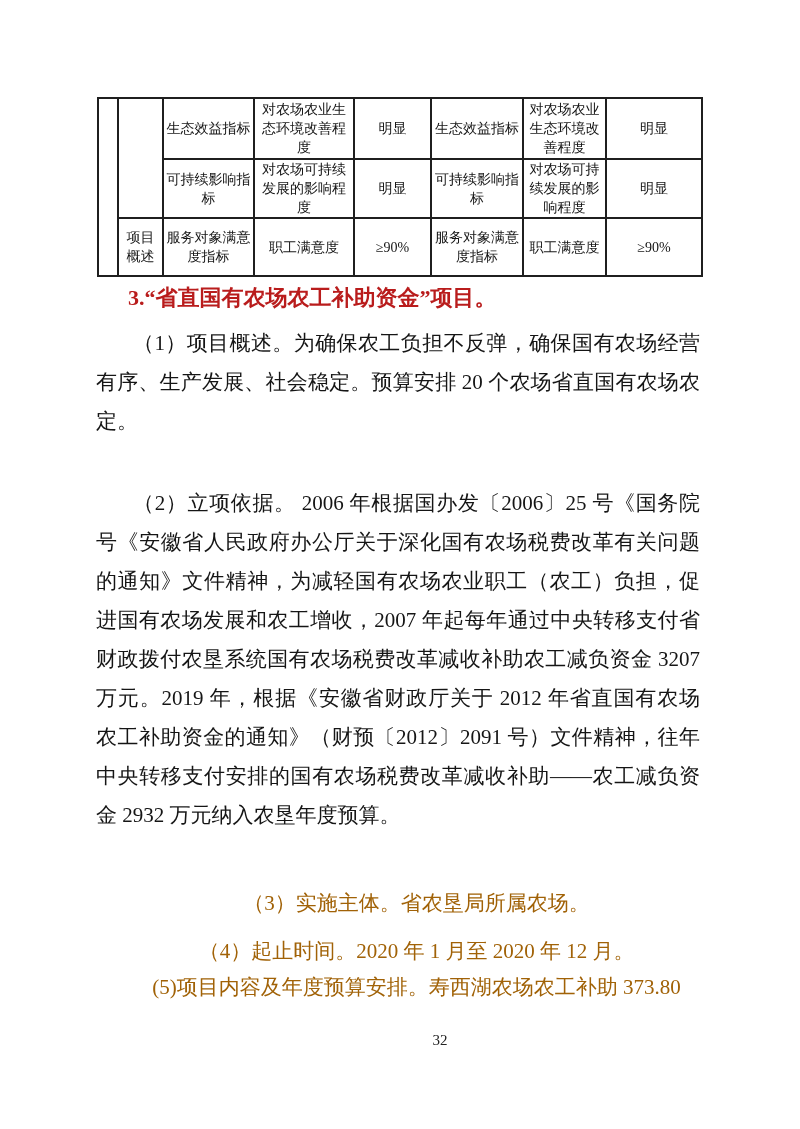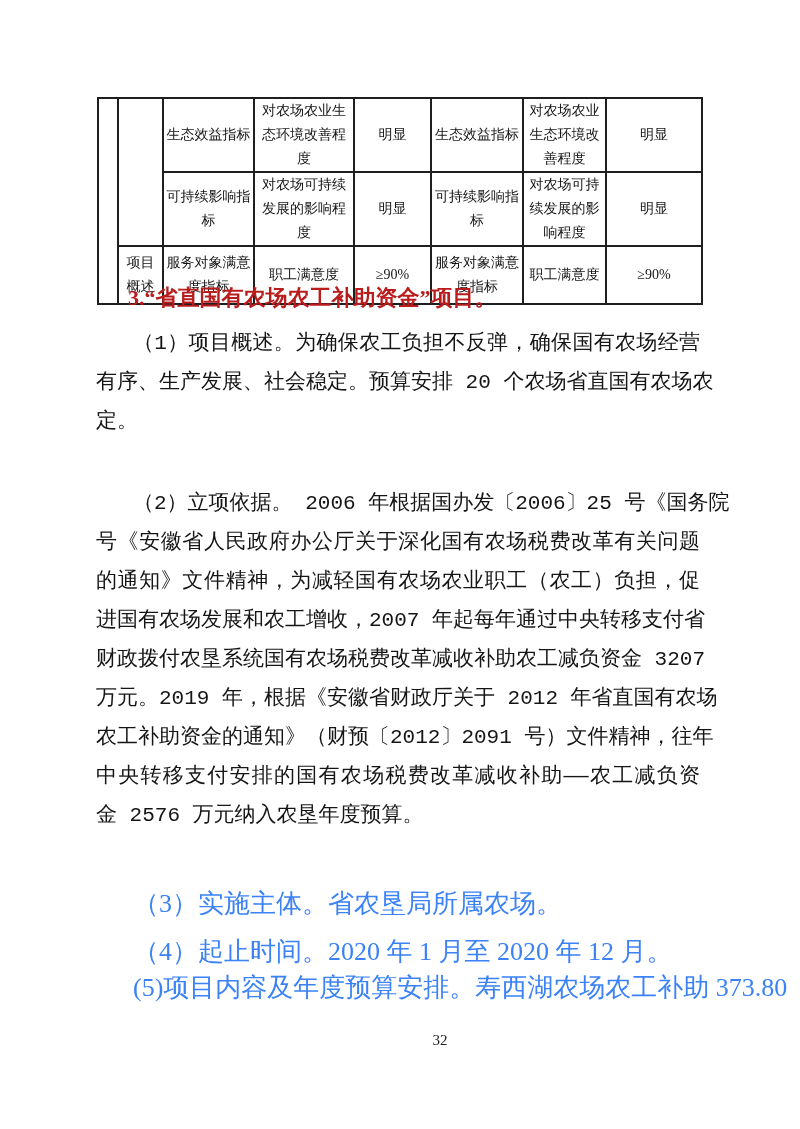--- a/index.html
+++ b/index.html
@@ -17,48 +17,48 @@
     width:604px;
     border-collapse:collapse;
     table-layout:fixed;
   }
   table.metrics td{
     border:2px solid #1f1f1f;
     padding:0 2px;
     text-align:center;
     vertical-align:middle;
     font-size:14px;
-    line-height:24px;
+    line-height:19px;
     word-break:break-all;
     color:#151515;
     margin-left:16px;
   }
   tr.r1{height:61px;}
   tr.r2{height:57px;}
   tr.r3{height:58px;}
   
   .heading{
     position:absolute;left:96px;top:278px;width:604px;
     padding-left:32px;box-sizing:border-box;
     font-size:22px;font-weight:bold;line-height:39px;
     white-space:nowrap;color:#b91c1c;
   }
-  .para{position:absolute;left:96px;width:604px;font-family:Liberation Mono, monospace;}
+  .para{position:absolute;left:96px;width:604px;}
   .bl{
     height:39px;line-height:39px;font-size:21px;
     text-align:justify;text-align-last:justify;
     white-space:nowrap;color:#151515;
   }
   .bl.first{padding-left:37px;}
   .bl.last{text-align-last:left;}
   .single{
     position:absolute;left:96px;width:604px;
     padding-left:37px;box-sizing:border-box;
-    height:39px;line-height:39px;font-size:26px;
-    white-space:nowrap;color:#3b82f6;
+    height:39px;line-height:39px;font-size:21px;
+    white-space:nowrap;color:#a16207;text-align:center;
   }
   .pagenum{
     position:absolute;left:0;top:1030px;width:784px;
     text-align:center;font-size:15px;line-height:20px;color:#222;margin-left:48px;
   }
 </style>
 </head>
 <body>
 
 <div class="page">
@@ -115,21 +115,21 @@
 
   <div class="para" style="top:484px">
     <div class="bl first">（2）立项依据。 2006 年根据国办发〔2006〕25 号《国务院</div>
     <div class="bl">号《安徽省人民政府办公厅关于深化国有农场税费改革有关问题</div>
     <div class="bl">的通知》文件精神，为减轻国有农场农业职工（农工）负担，促</div>
     <div class="bl">进国有农场发展和农工增收，2007 年起每年通过中央转移支付省</div>
     <div class="bl">财政拨付农垦系统国有农场税费改革减收补助农工减负资金 3207</div>
     <div class="bl">万元。2019 年，根据《安徽省财政厅关于 2012 年省直国有农场</div>
     <div class="bl">农工补助资金的通知》（财预〔2012〕2091 号）文件精神，往年</div>
     <div class="bl">中央转移支付安排的国有农场税费改革减收补助——农工减负资</div>
-    <div class="bl last">金 2576 万元纳入农垦年度预算。</div>
+    <div class="bl last">金 2932 万元纳入农垦年度预算。</div>
   </div>
 
   <div class="single" style="top:884px">（3）实施主体。省农垦局所属农场。</div>
   <div class="single" style="top:932px">（4）起止时间。2020 年 1 月至 2020 年 12 月。</div>
   <div class="single" style="top:968px">(5)项目内容及年度预算安排。寿西湖农场农工补助 373.80</div>
 
   <div class="pagenum">32</div>
 
 </div>
 

